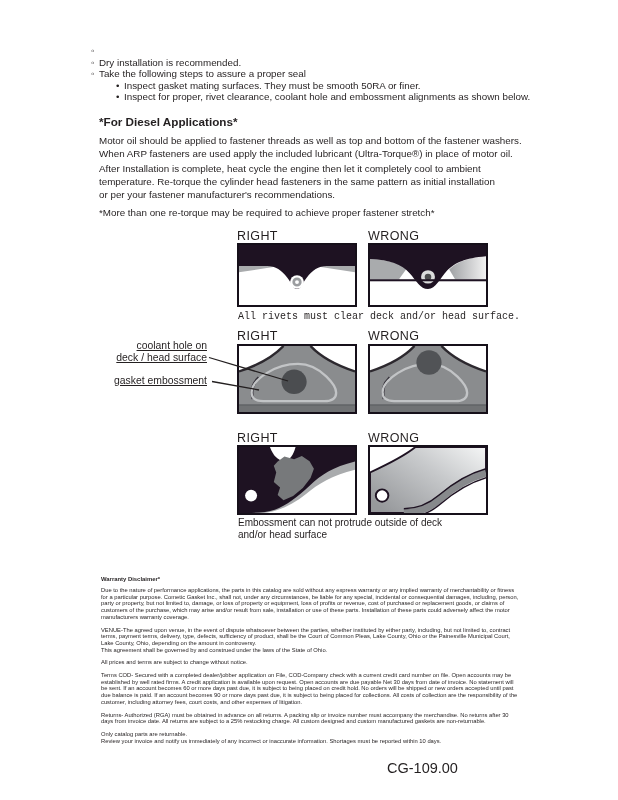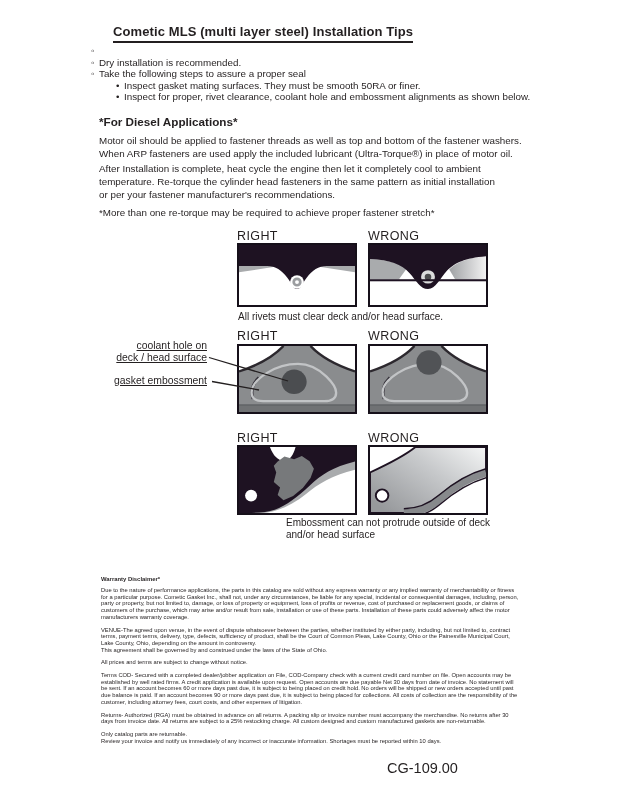--- a/index.html
+++ b/index.html
@@ -17,37 +17,36 @@
   .p1{top:134px;}
   .p2{top:162px;}
   .note{top:206px;}
   .dlabel{position:absolute;width:120px;font-size:12.5px;letter-spacing:.4px;}
   .lab1{top:229px;} .lab2{top:329px;} .lab3{top:431px;}
   .colL{left:237px;} .colR{left:368px;}
   .dbox{position:absolute;width:120px;box-sizing:border-box;border:2px solid #16101a;background:#fff;}
   .dbox svg{display:block;width:100%;height:100%;}
   .row1{top:243px;height:64px;} .row2{top:344px;height:70px;} .row3{top:445px;height:70px;}
   .caption{position:absolute;left:238px;margin:0;font-size:10px;line-height:12.3px;white-space:pre-line;}
-  .cap1{top:311px;} .cap2{top:415px;} .cap3{top:517px;margin-left:48px;}
+  .cap1{top:311px;font-family:Liberation Mono, monospace;} .cap2{top:415px;} .cap3{top:517px;}
   .anno{position:absolute;left:95px;width:112px;text-align:right;font-size:10.4px;line-height:12px;
         white-space:pre-line;text-decoration:underline;}
   .anno-coolant{top:340px;}
   .anno-emboss{top:375px;}
   .leaders{position:absolute;left:0;top:0;pointer-events:none;}
   .legal{position:absolute;left:101px;top:576px;width:419px;}
   .legal h3{margin:0 0 5px 0;font-size:5.9px;font-weight:bold;}
   .lp{margin:0 0 6px 0;font-size:5.8px;line-height:6.7px;white-space:pre-line;}
   .footer{position:absolute;left:387px;top:760px;margin:0;font-size:14.5px;}
 </style>
 </head>
 <body>
 
 <div class="page">
 
-  <h1 class="title">Cometic MLS (multi layer steel) Installation Tips</h1>
 
   <div class="bullets">
     <div class="b-row">
       <span class="b-mark">◦</span>
     </div>
     <div class="b-row">
       <span class="b-mark">◦</span>
       <span>Dry installation is recommended.</span>
     </div>
     <div class="b-row">

